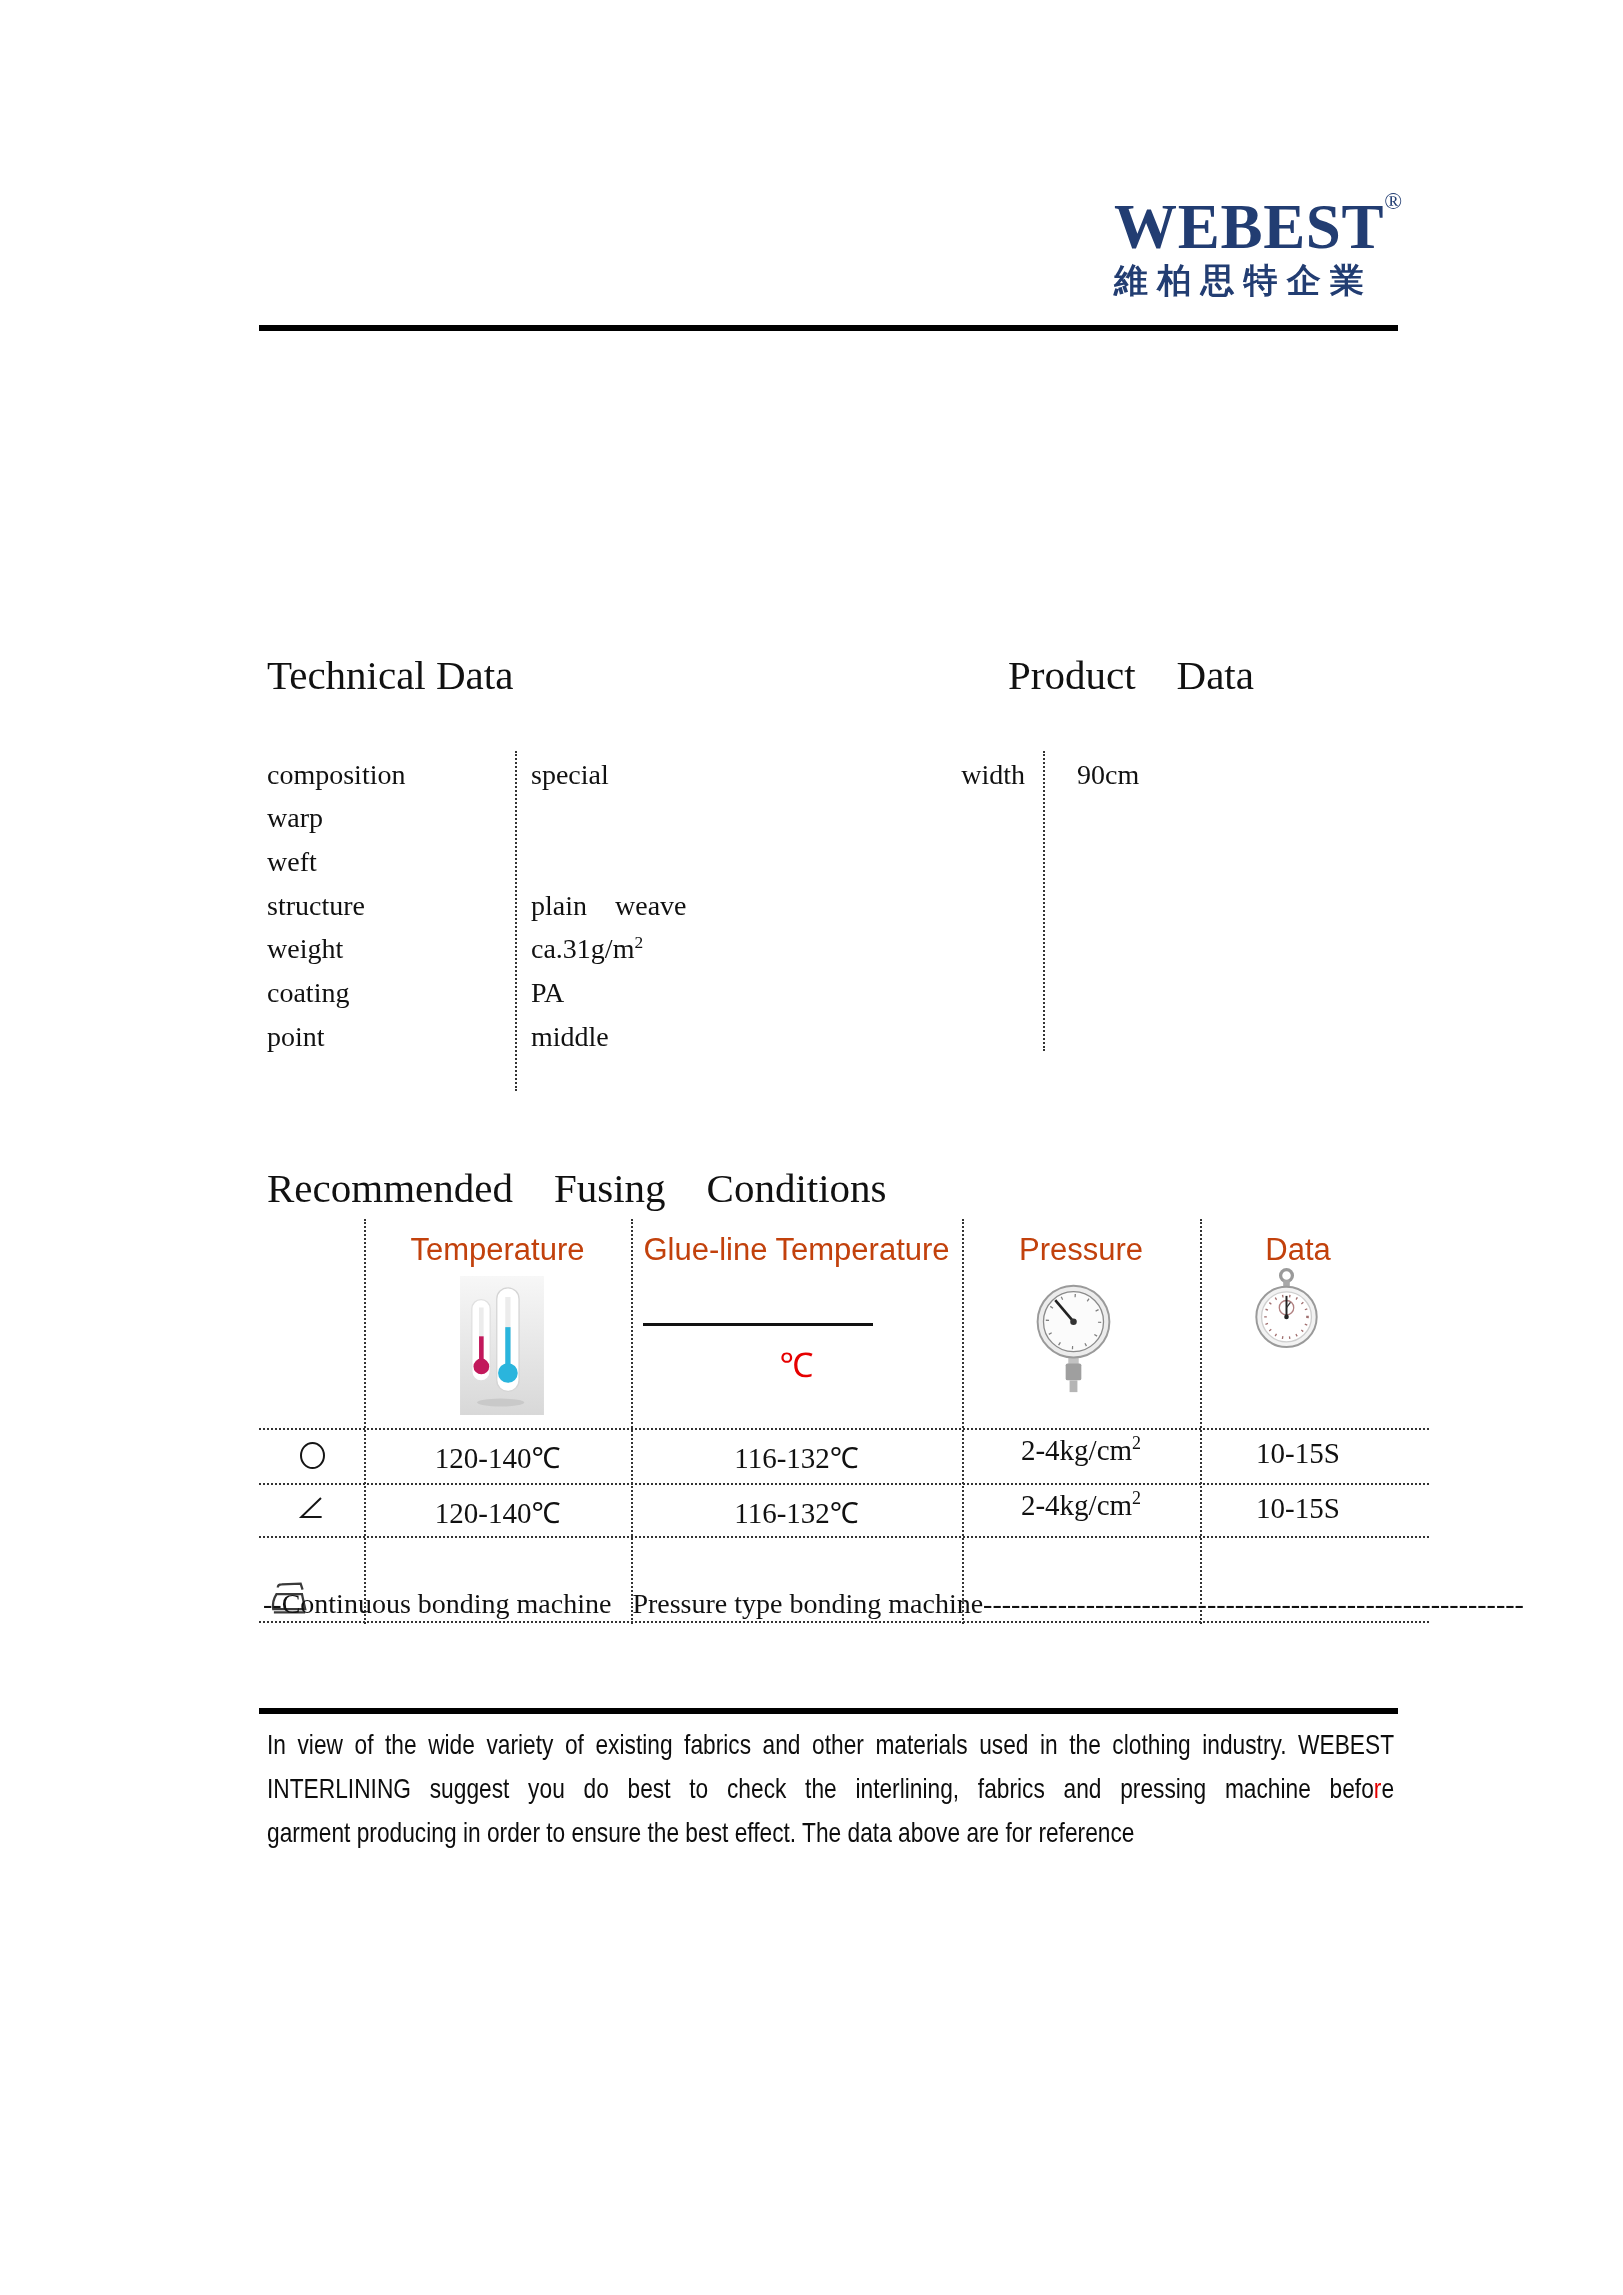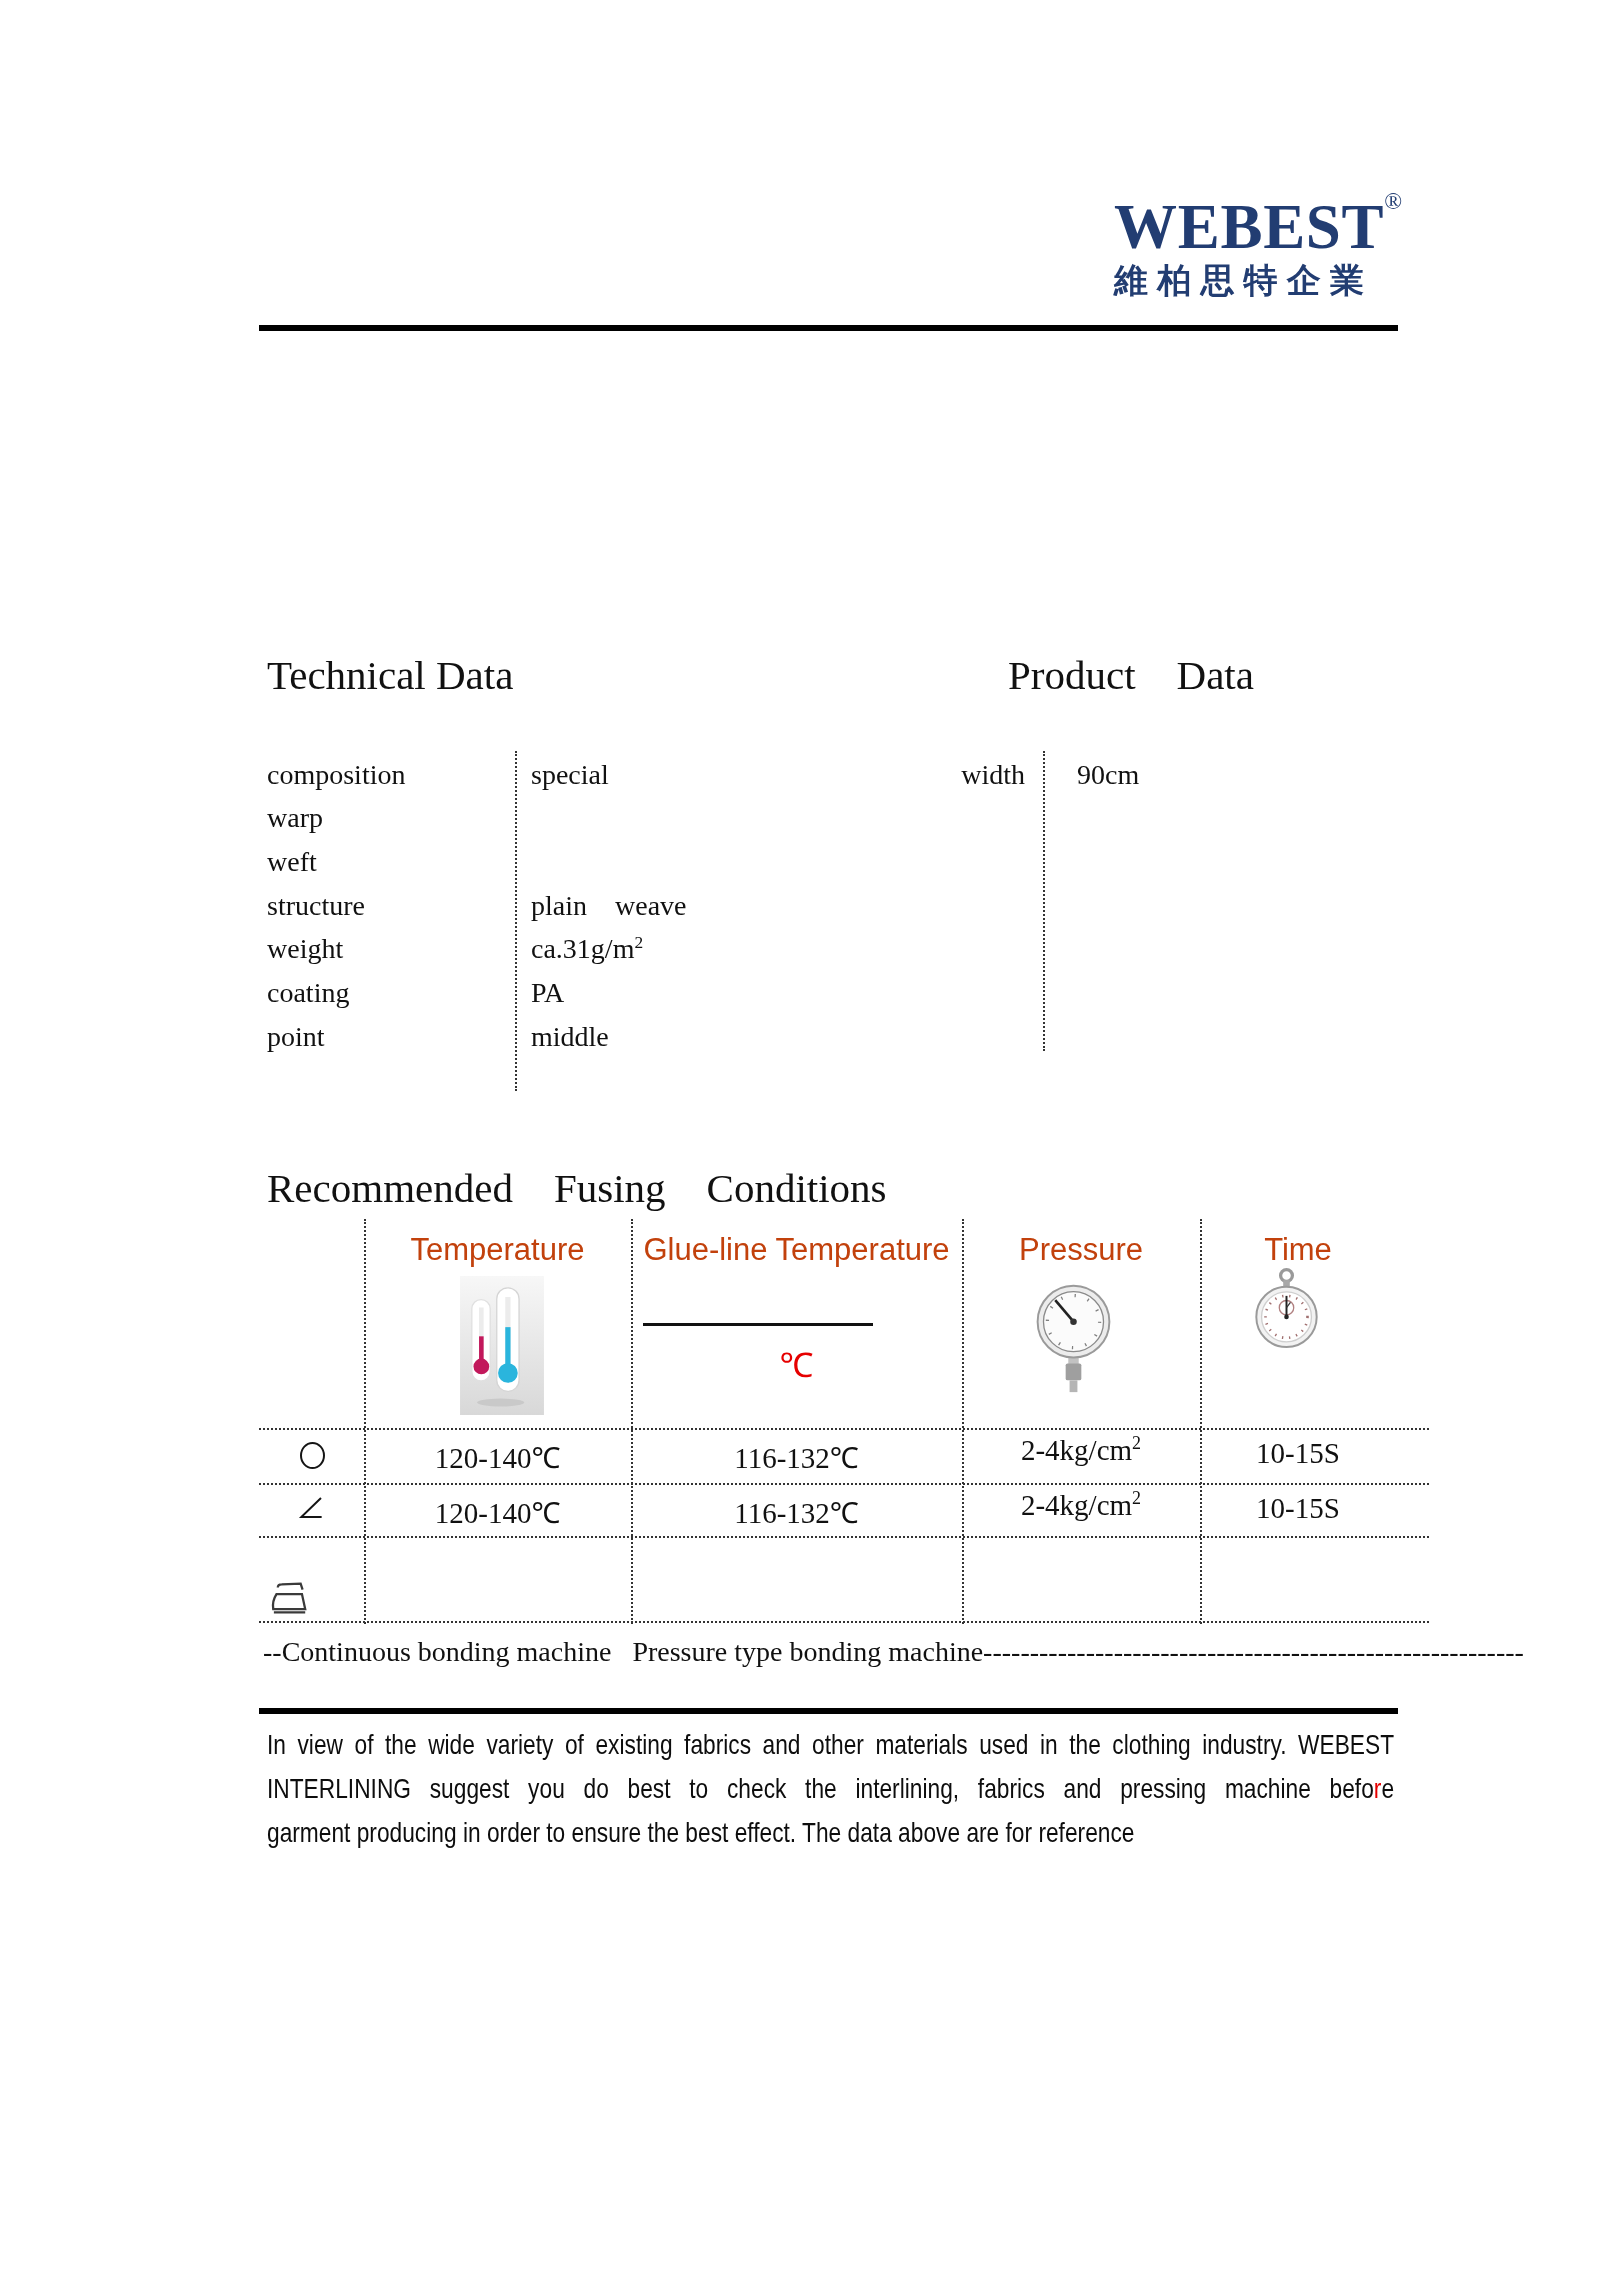--- a/index.html
+++ b/index.html
@@ -45,21 +45,21 @@
   .cell{font-size:29px;text-align:center;}
   .row1{top:1437px;} .row2{top:1492px;}
   .glue-underline{left:643px;top:1323px;width:230px;height:2.6px;background:#111;}
   .celsius-red{left:631px;width:331px;top:1341px;font-size:34px;color:#e60000;text-align:center;}
   .therm{left:460px;top:1276px;}
   .gauge{left:1035px;top:1272px;}
   .watch{left:1255px;top:1267px;}
   .sym-circle{left:300px;top:1442px;width:21px;height:23px;border:2px solid #151515;border-radius:50%;}
   .sym-angle{left:298px;top:1496px;}
   .sym-iron{left:268px;top:1581px;}
-  .fus-footer{left:263px;top:1636px;font-size:28px;}
+  .fus-footer{left:263px;top:1588px;font-size:28px;}
 
   
   .note{left:267px;top:1723px;width:1388px;transform:scaleX(0.812);transform-origin:0 0;
         font-family:"Liberation Sans",sans-serif;font-size:28px;line-height:44px;color:#0d0d0d;}
   .note-just{text-align:justify;text-align-last:justify;}
   .note-red{color:#e60000;}
   sup{font-size:0.62em;}
 </style>
 </head>
 <body>
@@ -107,21 +107,21 @@
   <div class="abs dotv fus-v fus-v3"></div>
   <div class="abs dotv fus-v fus-v4"></div>
   <div class="abs doth fus-h1"></div>
   <div class="abs doth fus-h2"></div>
   <div class="abs doth fus-h3"></div>
   <div class="abs doth fus-h4"></div>
 
   <div class="abs fh col1">Temperature</div>
   <div class="abs fh col2">Glue-line Temperature</div>
   <div class="abs fh col3">Pressure</div>
-  <div class="abs fh col4">Time</div>
+  <div class="abs fh col4">Data</div>
 
   <div class="abs therm">
     <svg width="84" height="139" viewBox="0 0 128 212">
       <defs>
         <linearGradient id="tg" x1="0" y1="0" x2="0" y2="1">
           <stop offset="0" stop-color="#f7f7f7"></stop>
             <stop offset="1" stop-color="#d8d8d8"></stop>
         </linearGradient>
       </defs>
       <rect width="128" height="212" fill="url(#tg)"></rect>

